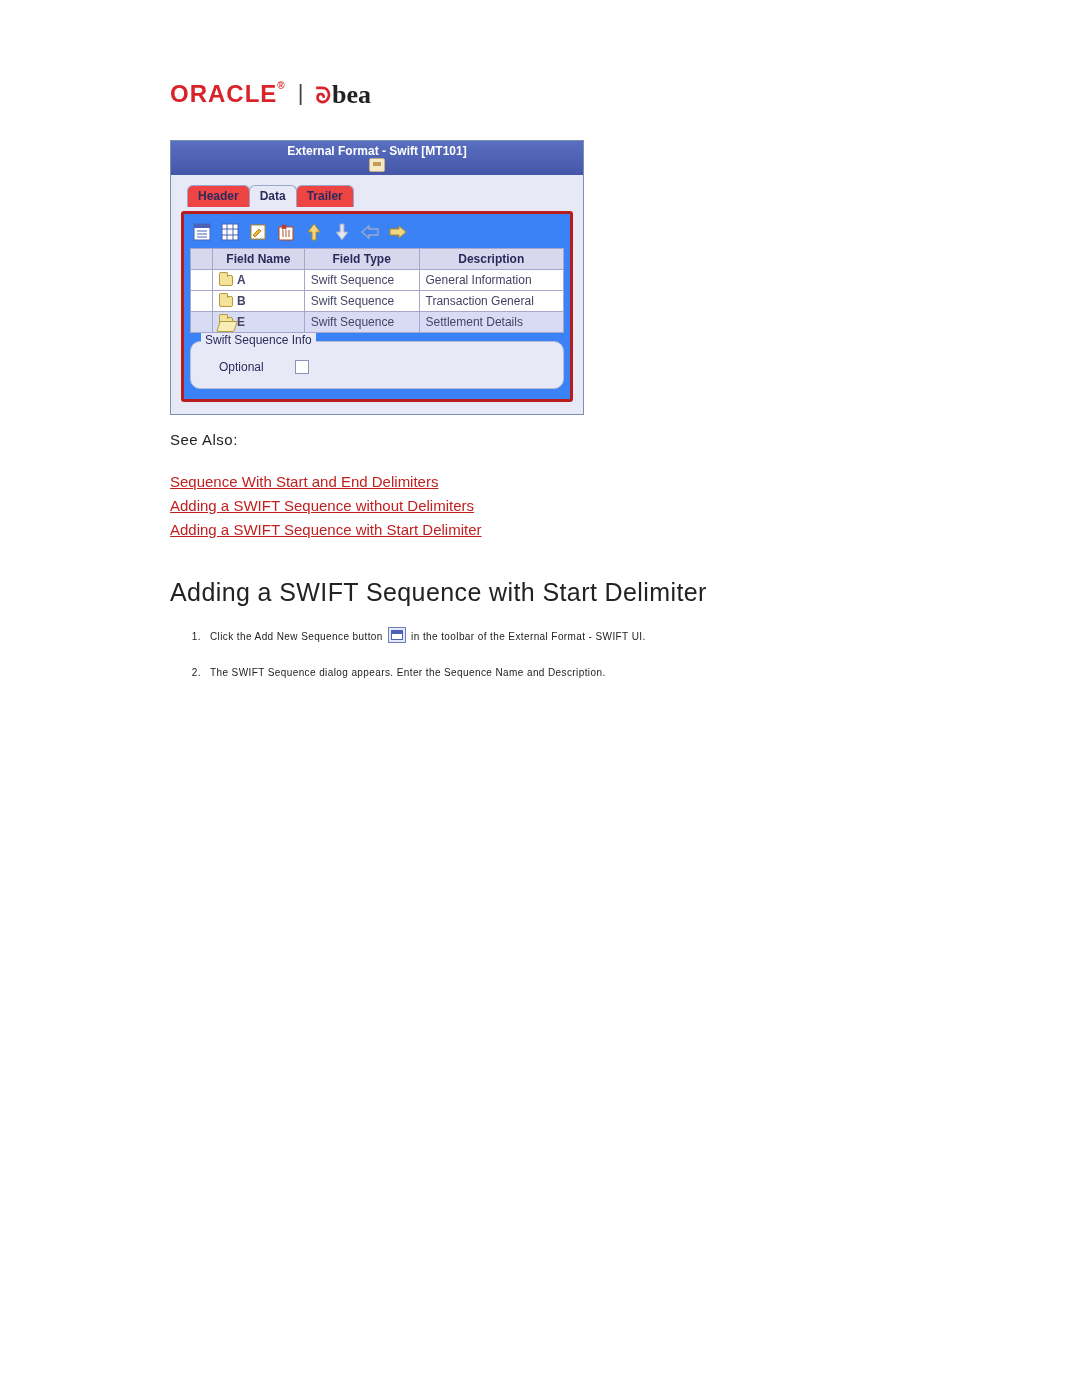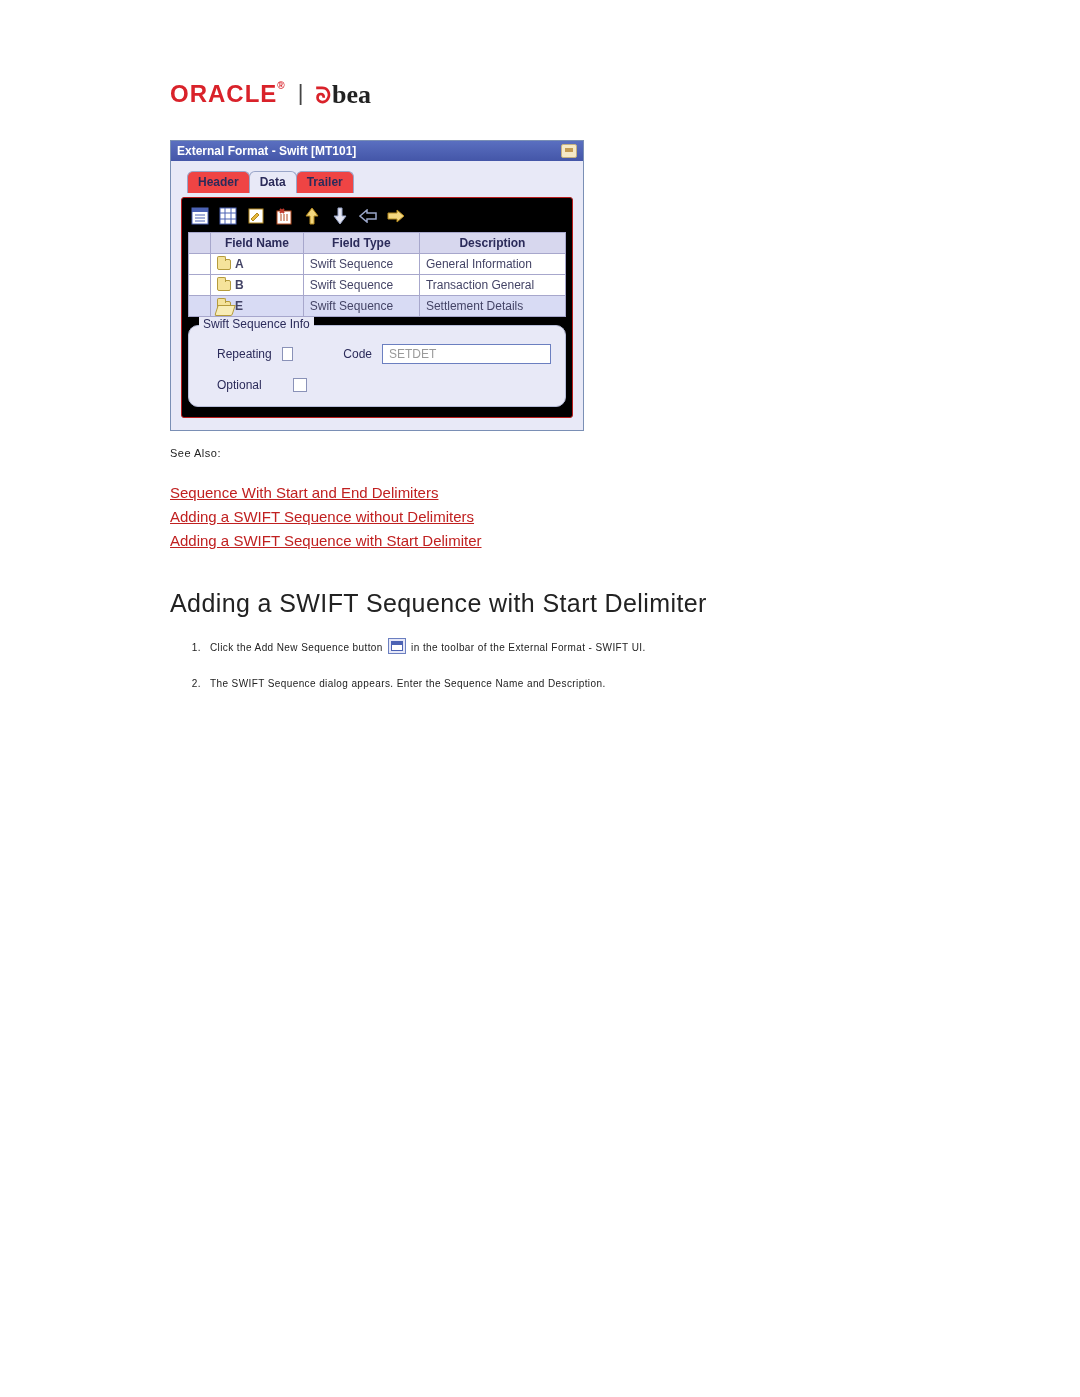--- a/index.html
+++ b/index.html
@@ -41,20 +41,21 @@
   }
   .panel-title {
     background: linear-gradient(#5a6fc0, #4456a8);
     color: #fff;
     font-weight: bold;
     font-size: 12px;
     padding: 3px 6px;
     display: flex;
     justify-content: space-between;
     align-items: center;
+    flex-direction: column;
   }
   .panel-title-icon {
     width: 16px; height: 14px;
     background: #f5e9c7;
     border: 1px solid #c4b080;
     border-radius: 2px;
     position: relative;
   }
   .panel-title-icon::after {
     content: "";
@@ -79,22 +80,22 @@
     padding: 3px 10px 4px 10px;
     font-weight: bold;
     font-size: 12px;
     color: #2b2b5a;
     margin-right: -1px;
     cursor: pointer;
   }
   .tab.inactive { background: #ef4444; }
 
   .inner-frame {
-    border: 1px solid #b91c1c;
-    background: #000000;
+    border: 3px solid #b91c1c;
+    background: #3b82f6;
     border-radius: 3px;
     padding: 6px 6px 10px 6px;
   }
   .toolbar {
     display: flex;
     gap: 8px;
     align-items: center;
     padding: 2px 0 6px 2px;
   }
   .tb-btn {
@@ -185,21 +186,21 @@
     padding: 2px 6px;
     width: 170px;
     font-size: 12px;
     font-family: inherit;
   }
 
   
   .see-also {
     margin-top: 16px;
     font-family: Verdana, Arial, sans-serif;
-    font-size: 11px;
+    font-size: 15px;
     color: #222;
     letter-spacing: 0.5px;
   }
   .links {
     margin-top: 22px;
     font-family: Liberation Sans, sans-serif;
     font-size: 15px;
     line-height: 1.6;
   }
   .links a {
@@ -358,27 +359,20 @@
               <td></td>
               <td><span class="folder-icon open"></span><b>E</b></td>
               <td>Swift Sequence</td>
               <td>Settlement Details</td>
             </tr>
           </tbody>
         </table>
 
         <div class="seq-info">
           <span class="legend">Swift Sequence Info</span>
-          <div class="seq-row">
-            <span class="seq-label">Repeating</span>
-            <span class="chk"></span>
-            <span style="width:40px"></span>
-            <span>Code</span>
-            <input class="code-input" readonly="" value="SETDET" style="">
-          </div>
           <div class="seq-row" style="margin-bottom:0">
             <span class="seq-label">Optional</span>
             <span class="chk"></span>
           </div>
         </div>
       </div>
     </div>
   </div>
 
   <div class="see-also">See Also:</div>

